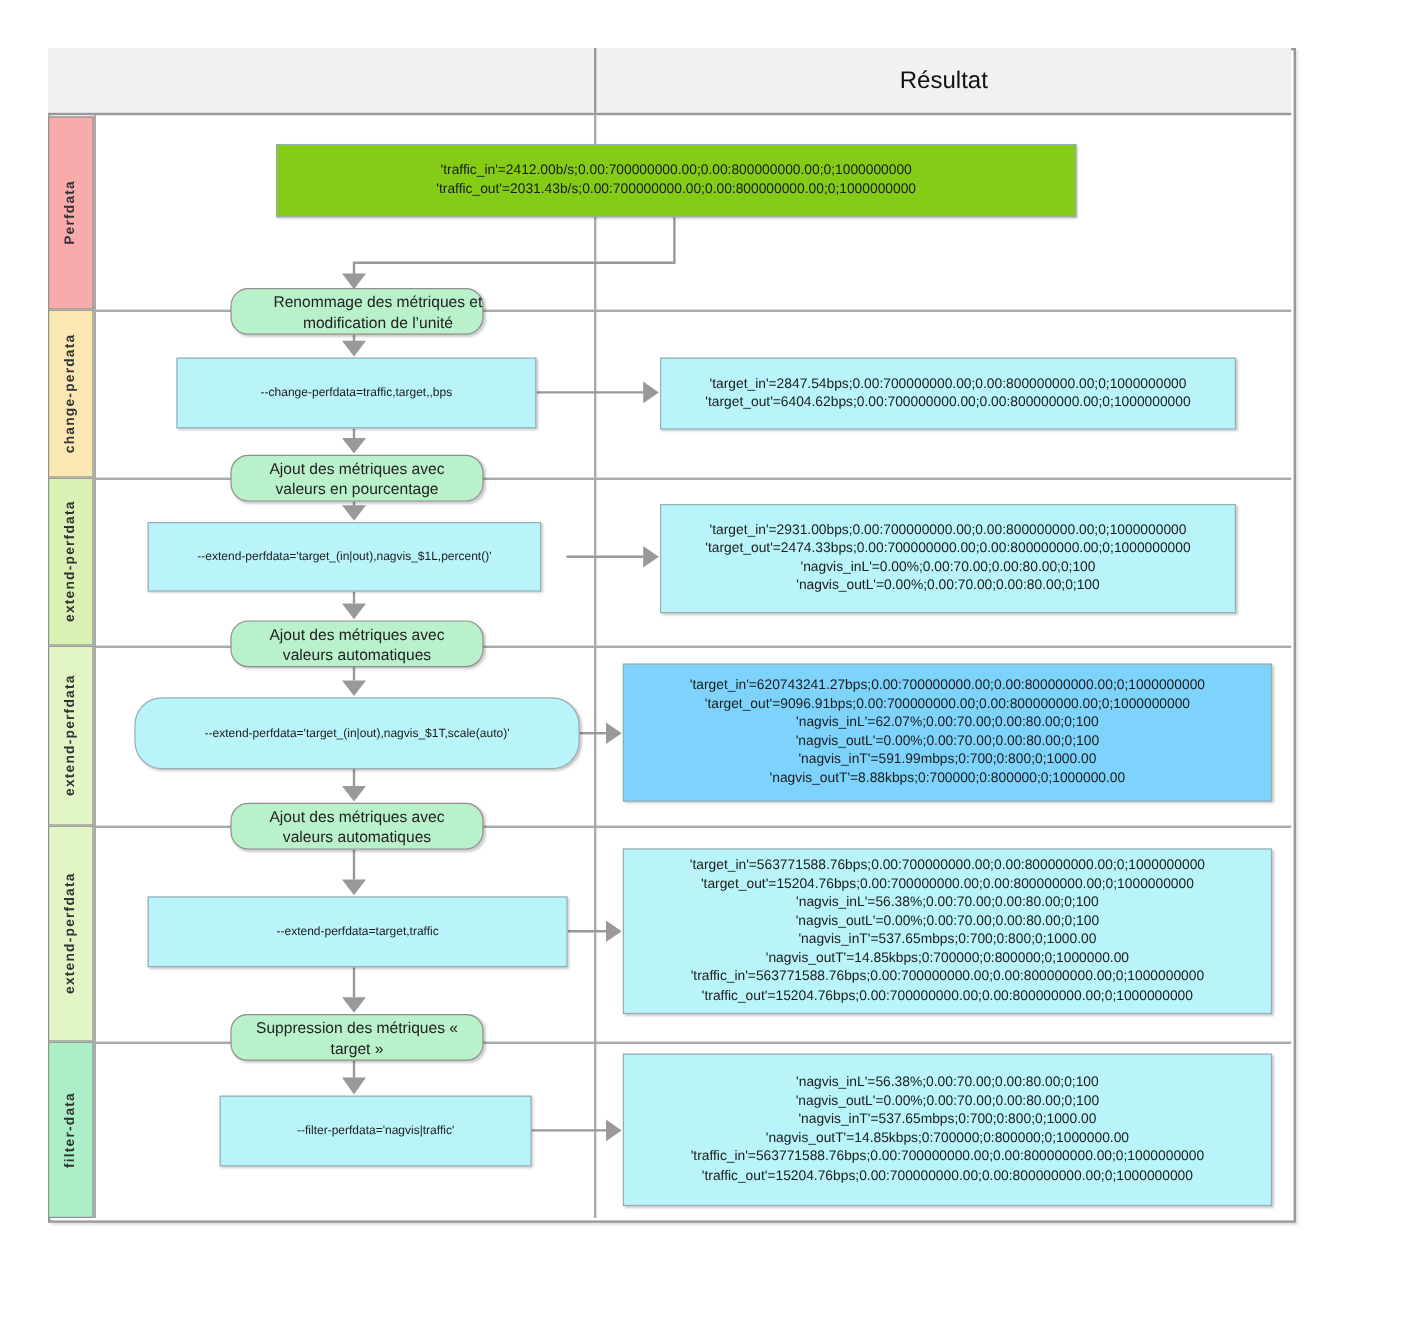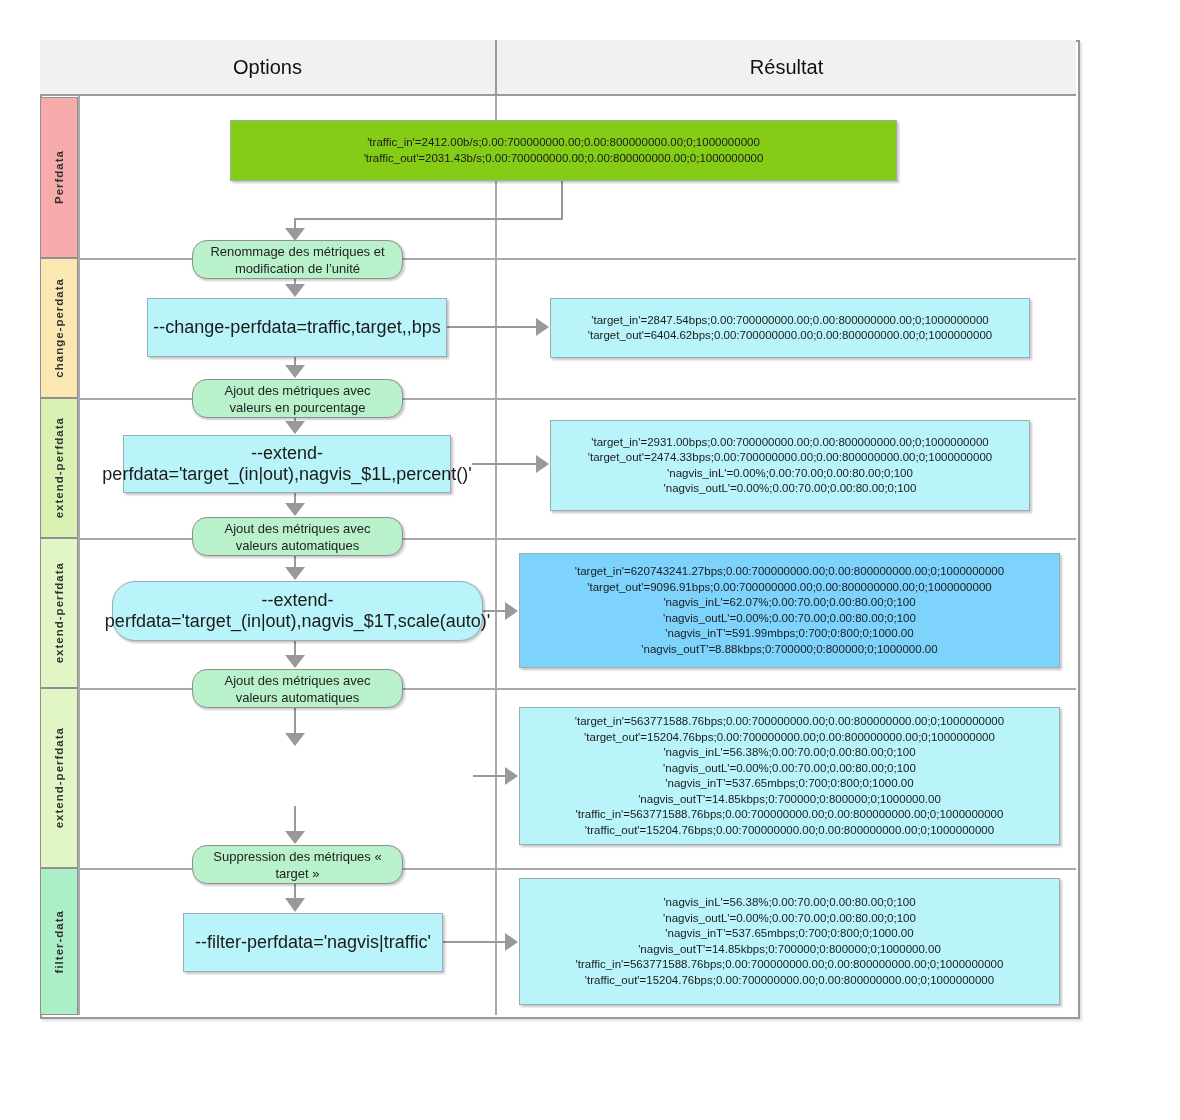--- a/index.html
+++ b/index.html
@@ -25,21 +25,21 @@
   .slabel{position:absolute;left:40px;width:38px;border:1px solid #909090;box-sizing:border-box;
           display:flex;align-items:center;justify-content:center;z-index:2;}
   .slabel span{writing-mode:vertical-rl;transform:rotate(180deg);font-size:11.5px;font-weight:bold;
           letter-spacing:1px;color:#333;white-space:nowrap;}
 
   
   .cyan{position:absolute;background:#b8f4f9;border:1px solid #96aeb4;box-sizing:border-box;
         display:flex;align-items:center;justify-content:center;text-align:center;
         box-shadow:1.5px 1.5px 2px rgba(0,0,0,0.22);z-index:3;}
   .cyan .txt{white-space:pre-line;font-size:11.5px;line-height:15.5px;color:#1b1b1b;}
-  .cyan .cmd{white-space:pre-line;font-size:18px;color:#1b1b1b;text-align:center;}
+  .cyan .cmd{white-space:pre-line;font-size:10px;color:#1b1b1b;text-align:center;}
   .step{position:absolute;background:#b9f2ca;border:1px solid #8f8f8f;border-radius:15px;box-sizing:border-box;
         display:flex;align-items:center;justify-content:center;text-align:center;
         box-shadow:1.5px 1.5px 2px rgba(0,0,0,0.2);z-index:4;}
   .step .txt{white-space:pre-line;font-size:13px;line-height:17px;color:#222;}
 
   
   .box-input{left:230px;top:120px;width:667px;height:61px;}
   .cmd2{left:147px;top:298px;width:300px;height:59px;}
   .cmd3{left:123px;top:435px;width:328px;height:58px;}
   .cmd4{left:112px;top:581px;width:371px;height:60px;}
@@ -47,33 +47,32 @@
   .cmd6{left:167px;top:913px;width:260px;height:59px;}
   .res2{left:550px;top:298px;width:480px;height:60px;}
   .res3{left:550px;top:420px;width:480px;height:91px;}
   .res4{left:519px;top:553px;width:541px;height:115px;}
   .res5{left:519px;top:707px;width:541px;height:138px;}
   .res6{left:519px;top:878px;width:541px;height:127px;}
   .step1{left:192px;top:240px;width:211px;height:39px;}
   .step2{left:192px;top:379px;width:211px;height:39px;}
   .step3{left:192px;top:517px;width:211px;height:39px;}
   .step4{left:192px;top:669px;width:211px;height:39px;}
-  .step5{left:192px;top:845px;width:211px;height:39px;}
+  .step5{left:192px;top:845px;width:211px;height:39px;border-radius:14px;}
 
   .arrows{position:absolute;left:0;top:0;width:1180px;height:1120px;z-index:3;pointer-events:none;}
 </style>
 </head>
 <body>
 
 <div class="canvas">
 
   <div class="frame"></div>
 
   <div class="header">
-    <div class="hcell opt">Options</div>
     <div class="hcell res">Résultat</div>
     <div class="hdivider"></div>
   </div>
 
   <div class="vline" style="left:78px;top:94px;height:921px;"></div>
   <div class="vline" style="left:495px;top:94px;height:921px;"></div>
   <div class="hline" style="left:78px;top:258px;width:998px;"></div>
   <div class="hline" style="left:78px;top:398px;width:998px;"></div>
   <div class="hline" style="left:78px;top:538px;width:998px;"></div>
   <div class="hline" style="left:78px;top:688px;width:998px;"></div>
@@ -133,21 +132,21 @@
       <polygon points="505,767 505,785 518,776"></polygon>
       <polygon points="505,933 505,951 518,942"></polygon>
     </g>
   </svg>
 
   <div class="cyan box-input" style="background-color: #84cc16;">
     <div class="txt">'traffic_in'=2412.00b/s;0.00:700000000.00;0.00:800000000.00;0;1000000000
 'traffic_out'=2031.43b/s;0.00:700000000.00;0.00:800000000.00;0;1000000000</div>
   </div>
 
-  <div class="step step1" style="background-color: rgb(185, 242, 202);">
+  <div class="step step1" style="background-color: rgb(185, 242, 202); justify-content: flex-end;">
     <div class="txt">Renommage des métriques et
 modification de l’unité</div>
   </div>
   <div class="step step2" style="background-color: rgb(185, 242, 202);">
     <div class="txt">Ajout des métriques avec
 valeurs en pourcentage</div>
   </div>
   <div class="step step3" style="background-color: rgb(185, 242, 202);">
     <div class="txt">Ajout des métriques avec
 valeurs automatiques</div>
@@ -162,20 +161,23 @@
   </div>
 
   <div class="cyan cmd2" style="background-color: rgb(184, 244, 249);">
     <div class="cmd">--change-perfdata=traffic,target,,bps</div>
   </div>
   <div class="cyan cmd3" style="background-color: rgb(184, 244, 249);">
     <div class="cmd">--extend-perfdata='target_(in|out),nagvis_$1L,percent()'</div>
   </div>
   <div class="cyan cmd4" style="background-color: rgb(184, 244, 249); border-radius: 23px;">
     <div class="cmd">--extend-perfdata='target_(in|out),nagvis_$1T,scale(auto)'</div>
+  </div>
+  <div class="cyan cmd5" style="background-color: rgb(184, 244, 249);">
+    <div class="cmd">--extend-perfdata=target,traffic</div>
   </div>
   <div class="cyan cmd6" style="background-color: rgb(184, 244, 249); margin-left: 16px;">
     <div class="cmd">--filter-perfdata='nagvis|traffic'</div>
   </div>
 
   <div class="cyan res2" style="background-color: rgb(184, 244, 249);">
     <div class="txt">'target_in'=2847.54bps;0.00:700000000.00;0.00:800000000.00;0;1000000000
 'target_out'=6404.62bps;0.00:700000000.00;0.00:800000000.00;0;1000000000</div>
   </div>
   <div class="cyan res3" style="background-color: rgb(184, 244, 249);">

